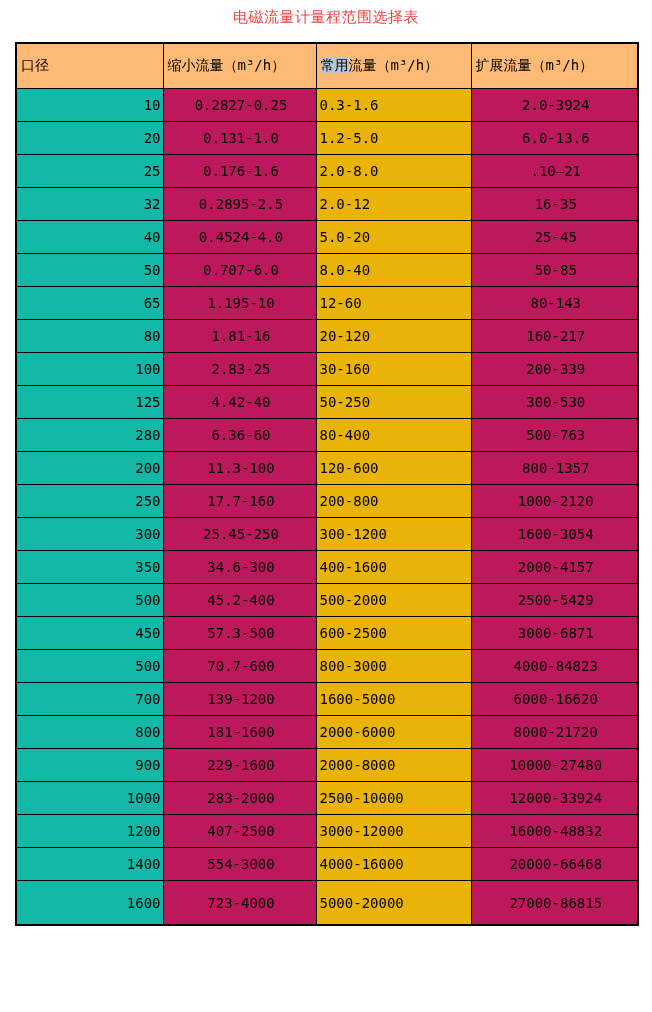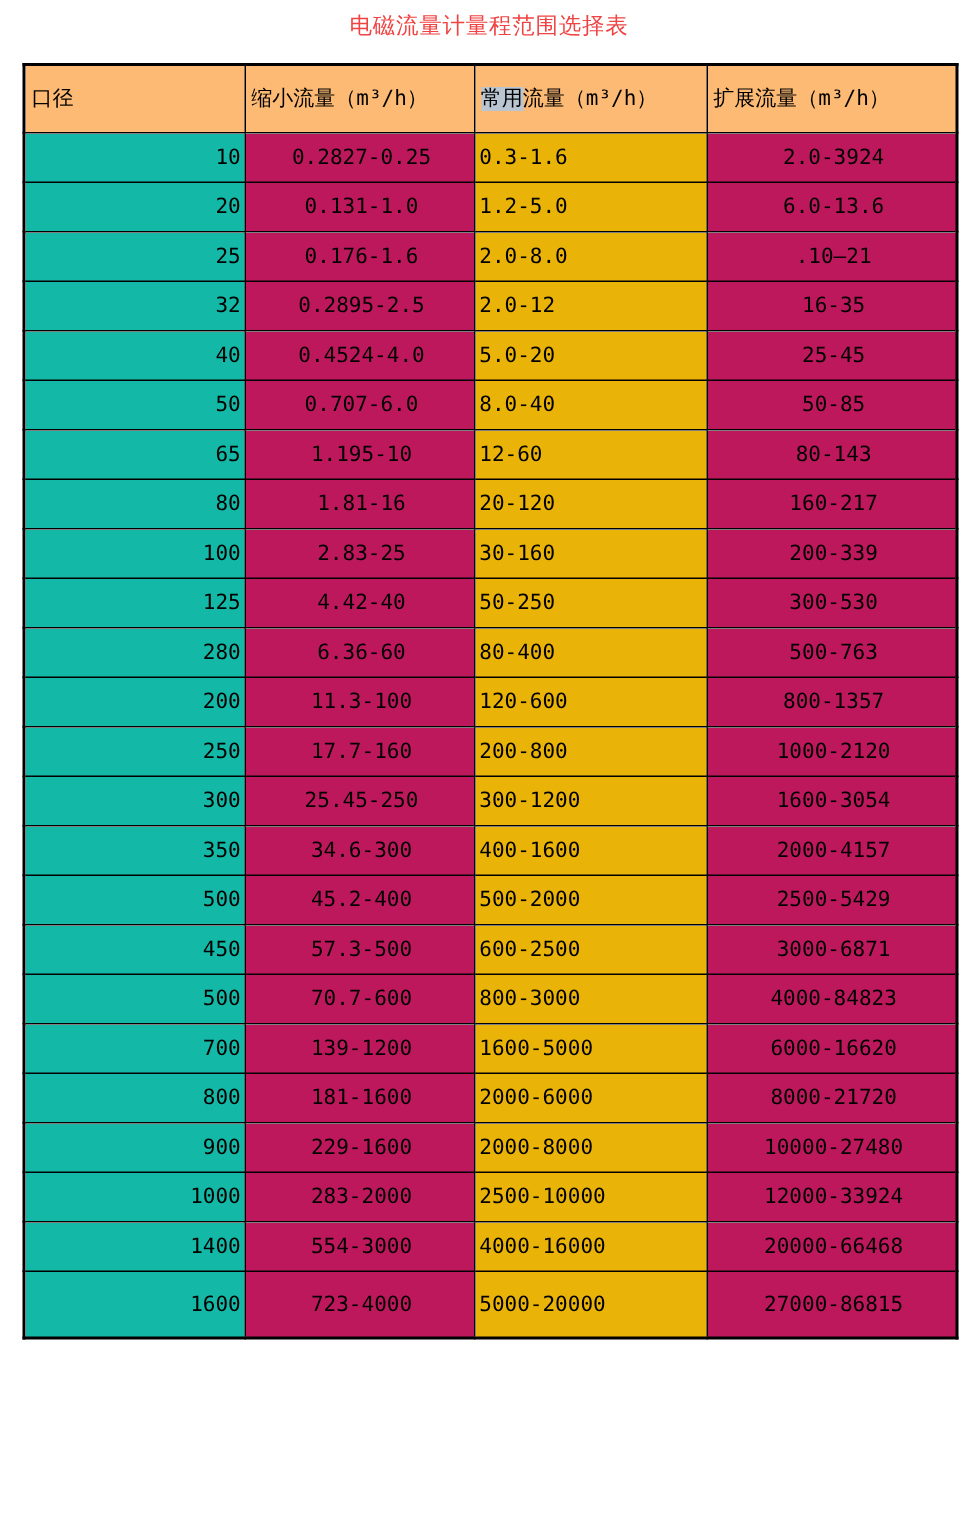--- a/index.html
+++ b/index.html
@@ -200,20 +200,26 @@
         <td class="c2">2000-8000</td>
         <td class="c3">10000-27480</td>
       </tr>
       <tr>
         <td class="c0">1000</td>
         <td class="c1">283-2000</td>
         <td class="c2">2500-10000</td>
         <td class="c3">12000-33924</td>
       </tr>
       <tr>
+        <td class="c0">1200</td>
+        <td class="c1">407-2500</td>
+        <td class="c2">3000-12000</td>
+        <td class="c3">16000-48832</td>
+      </tr>
+      <tr>
         <td class="c0">1400</td>
         <td class="c1">554-3000</td>
         <td class="c2">4000-16000</td>
         <td class="c3">20000-66468</td>
       </tr>
       <tr>
         <td class="c0">1600</td>
         <td class="c1">723-4000</td>
         <td class="c2">5000-20000</td>
         <td class="c3">27000-86815</td>

